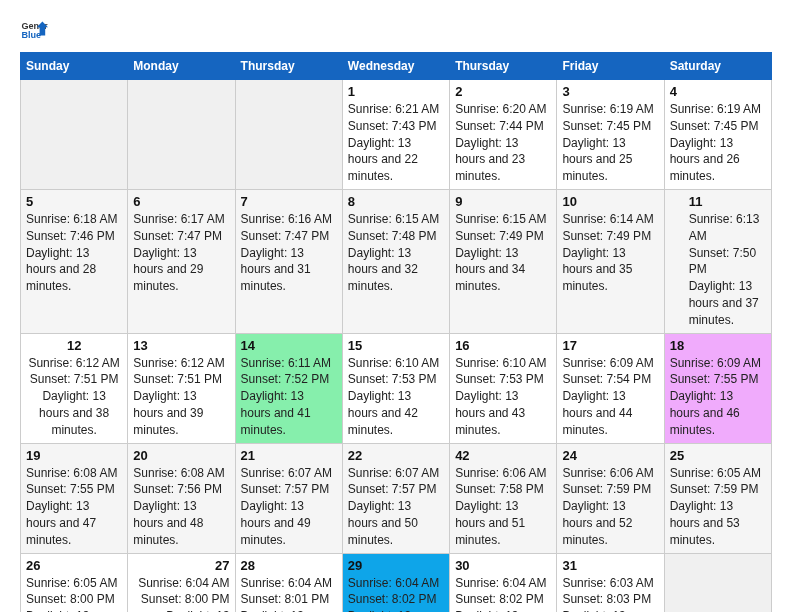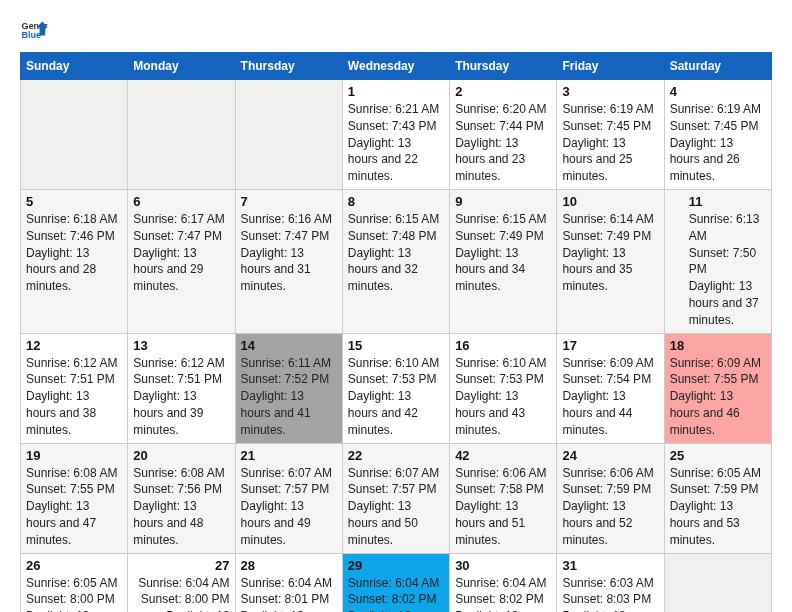--- a/index.html
+++ b/index.html
@@ -159,45 +159,45 @@
         <td style="background: rgb(245, 245, 245);">
           <div class="day-number">10</div>
           <div class="day-info">Sunrise: 6:14 AM<br>Sunset: 7:49 PM<br>Daylight: 13 hours and 35 minutes.</div>
         </td>
         <td style="background: rgb(245, 245, 245); padding-left: 24px;">
           <div class="day-number">11</div>
           <div class="day-info">Sunrise: 6:13 AM<br>Sunset: 7:50 PM<br>Daylight: 13 hours and 37 minutes.</div>
         </td>
       </tr>
       <tr>
-        <td style="background: rgb(255, 255, 255);">
+        <td style="background: rgb(255, 255, 255); text-align: center;">
           <div class="day-number">12</div>
           <div class="day-info">Sunrise: 6:12 AM<br>Sunset: 7:51 PM<br>Daylight: 13 hours and 38 minutes.</div>
         </td>
         <td style="background: rgb(255, 255, 255);">
           <div class="day-number">13</div>
           <div class="day-info">Sunrise: 6:12 AM<br>Sunset: 7:51 PM<br>Daylight: 13 hours and 39 minutes.</div>
         </td>
-        <td style="background: #a3a3a3;">
+        <td style="background: #86efac;">
           <div class="day-number">14</div>
           <div class="day-info">Sunrise: 6:11 AM<br>Sunset: 7:52 PM<br>Daylight: 13 hours and 41 minutes.</div>
         </td>
         <td style="background: rgb(255, 255, 255);">
           <div class="day-number">15</div>
           <div class="day-info">Sunrise: 6:10 AM<br>Sunset: 7:53 PM<br>Daylight: 13 hours and 42 minutes.</div>
         </td>
         <td style="background: rgb(255, 255, 255);">
           <div class="day-number">16</div>
           <div class="day-info">Sunrise: 6:10 AM<br>Sunset: 7:53 PM<br>Daylight: 13 hours and 43 minutes.</div>
         </td>
         <td style="background: rgb(255, 255, 255);">
           <div class="day-number">17</div>
           <div class="day-info">Sunrise: 6:09 AM<br>Sunset: 7:54 PM<br>Daylight: 13 hours and 44 minutes.</div>
         </td>
-        <td style="background: #fca5a5;">
+        <td style="background: #f0abfc;">
           <div class="day-number">18</div>
           <div class="day-info">Sunrise: 6:09 AM<br>Sunset: 7:55 PM<br>Daylight: 13 hours and 46 minutes.</div>
         </td>
       </tr>
       <tr>
         <td style="background: rgb(245, 245, 245);">
           <div class="day-number">19</div>
           <div class="day-info">Sunrise: 6:08 AM<br>Sunset: 7:55 PM<br>Daylight: 13 hours and 47 minutes.</div>
         </td>
         <td style="background: rgb(245, 245, 245);">

